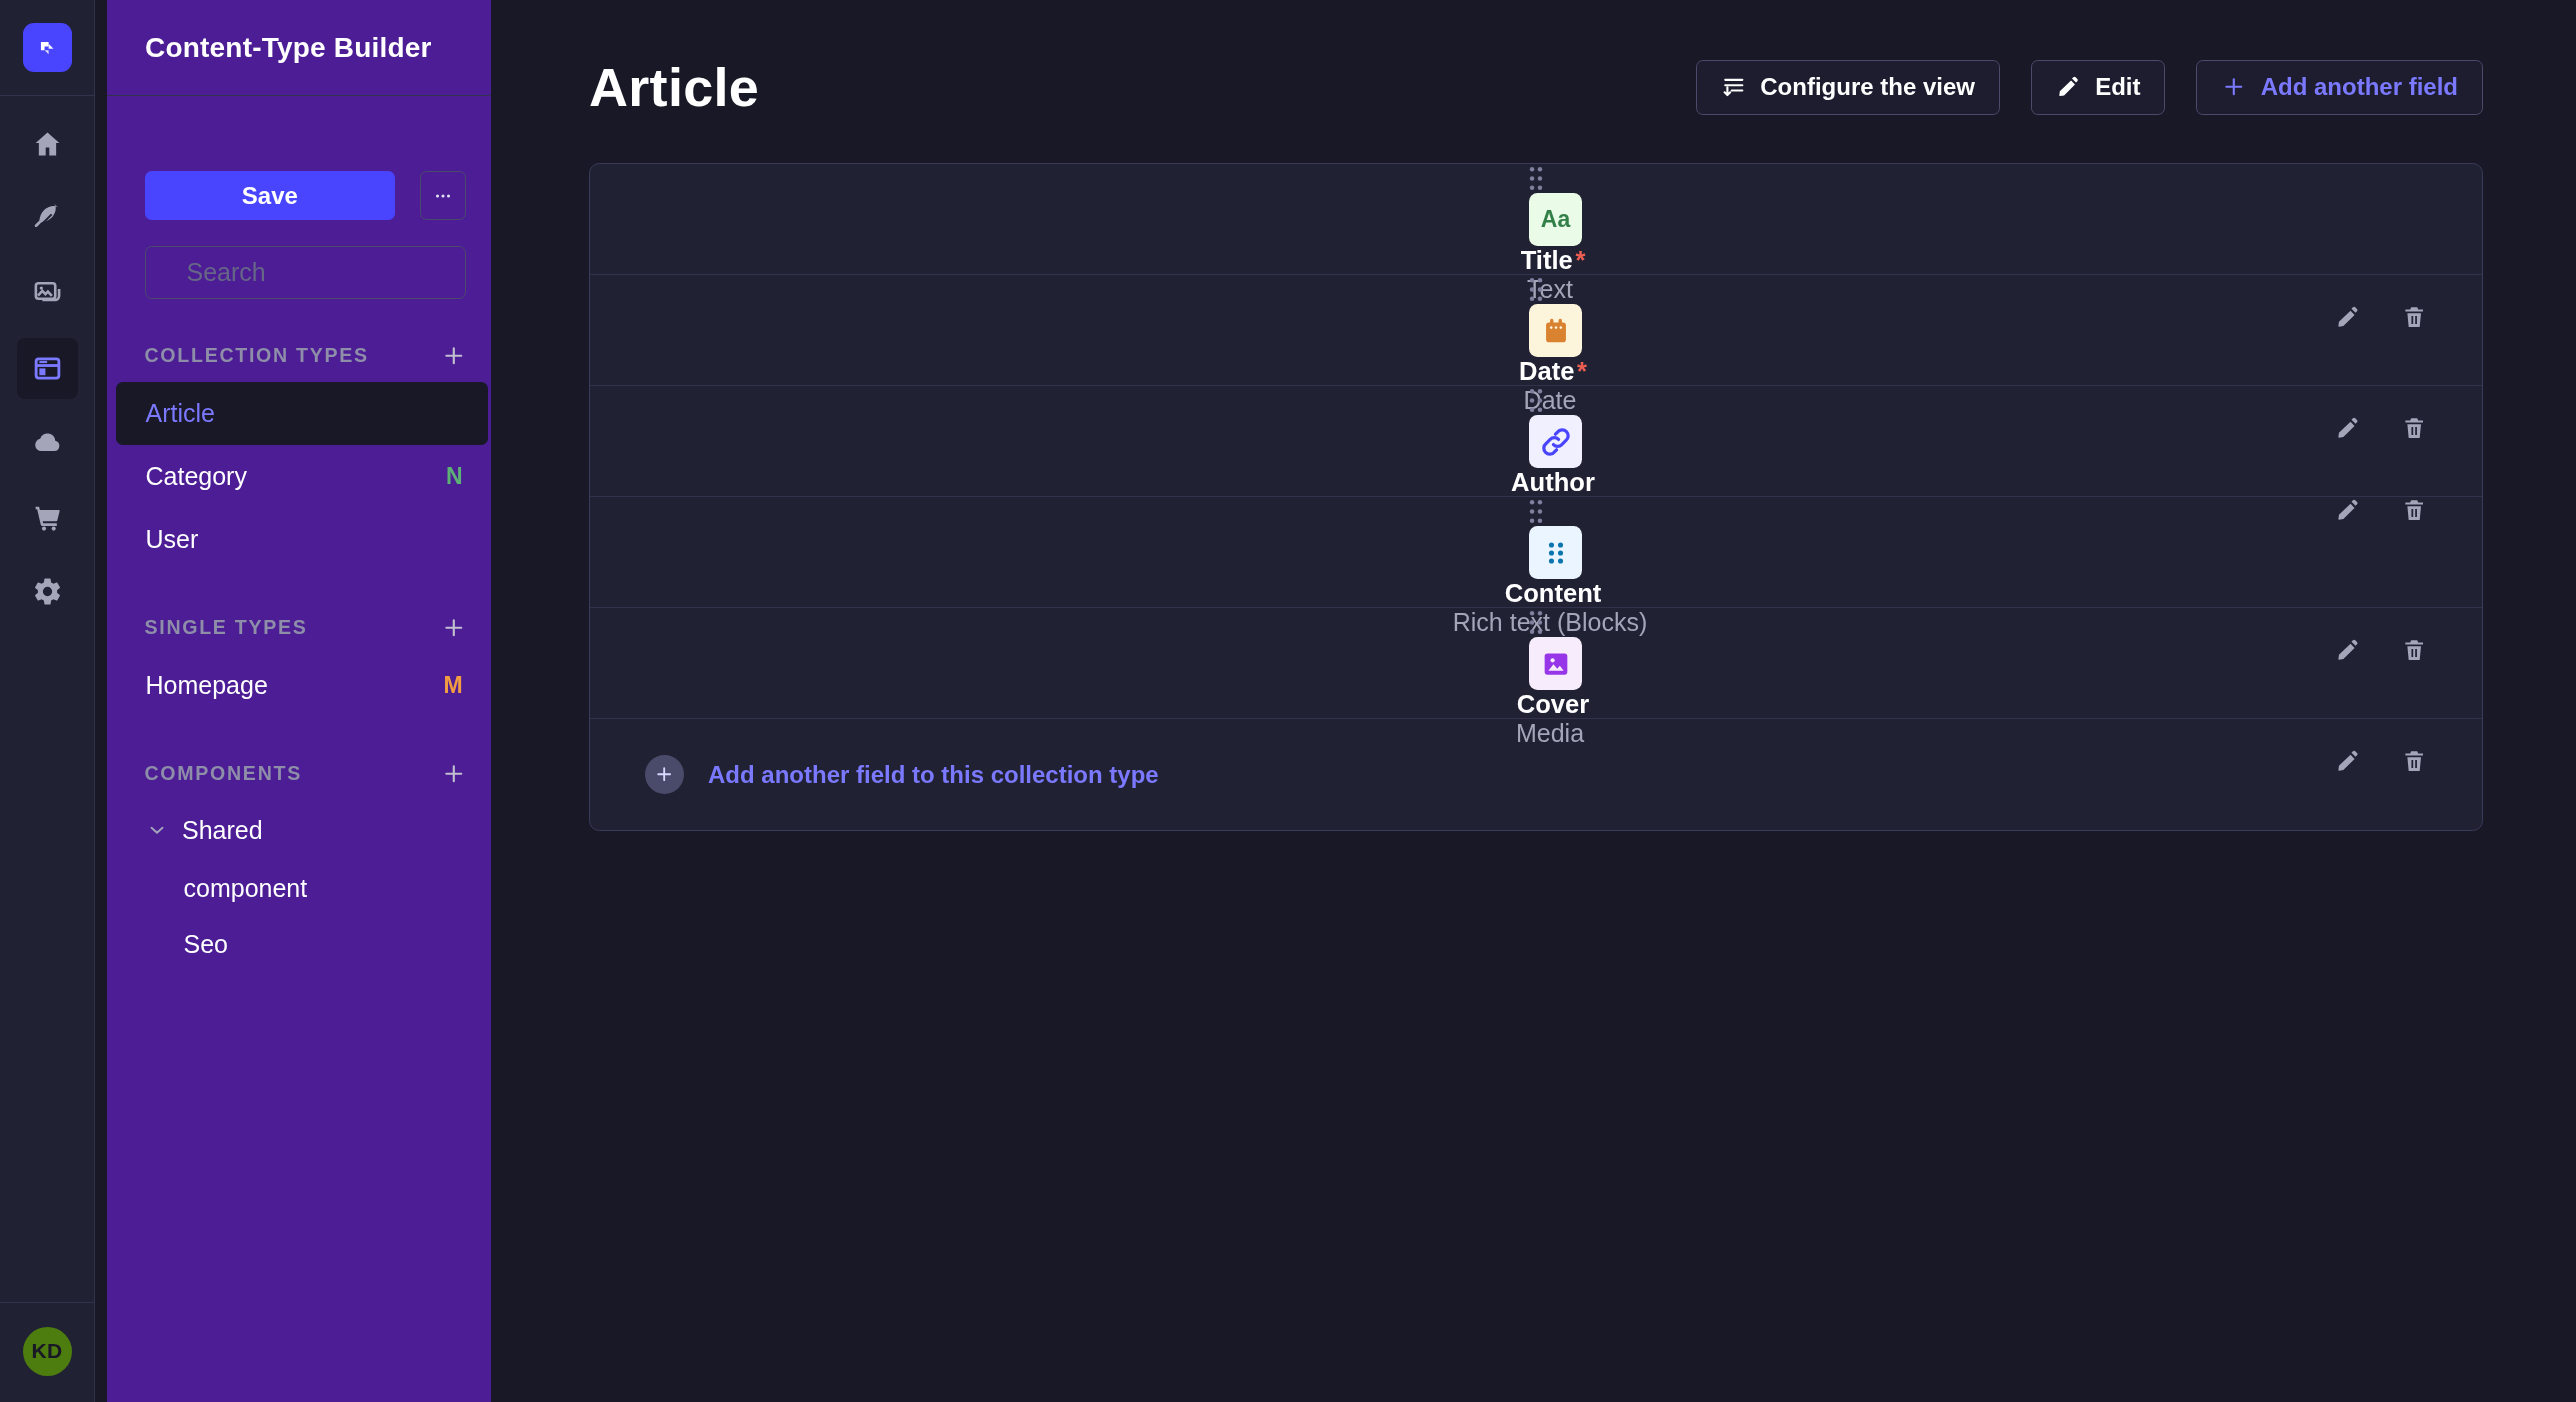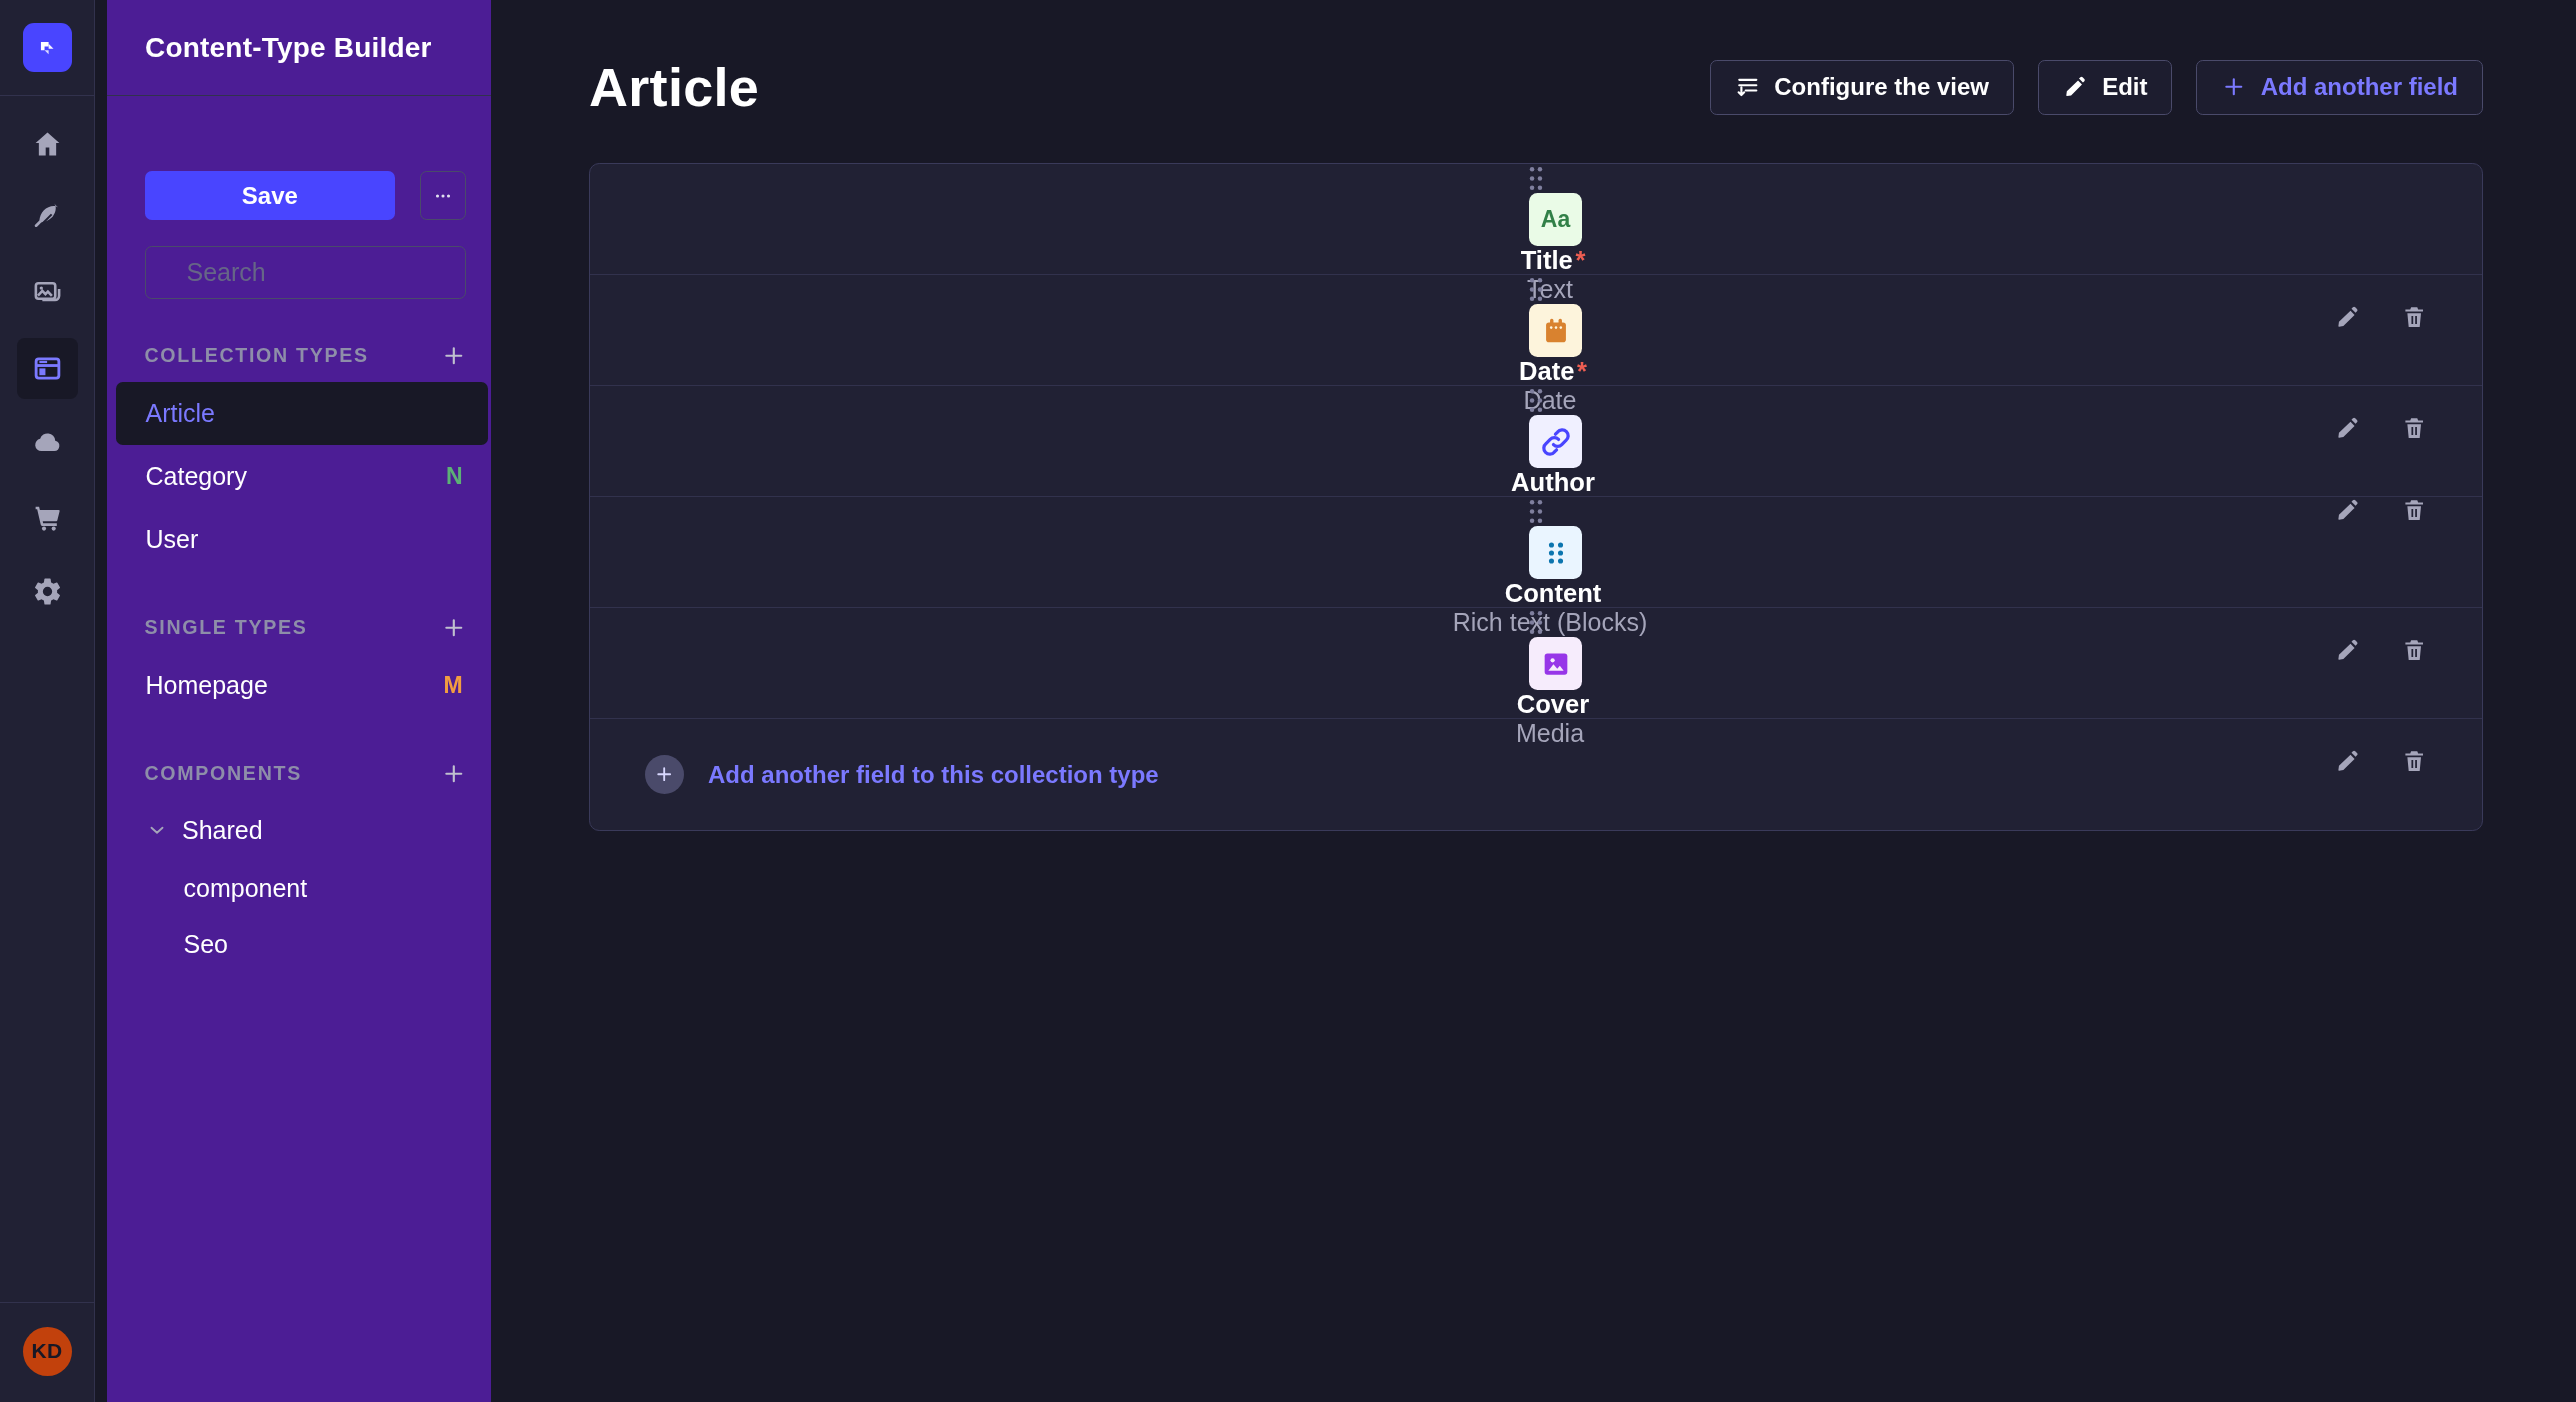--- a/index.html
+++ b/index.html
@@ -28,21 +28,21 @@
   .rail-item {
     width:61px; height:61px; border-radius:7.7px;
     display:flex; align-items:center; justify-content:center;
     color:#a5a5ba; cursor:pointer;
   }
   .rail-item svg { width:31px; height:31px; }
   .rail-item.active { background:#181826; color:#7b79ff; }
   .rail-bottom { margin-top:auto; width:100%; display:flex; flex-direction:column; align-items:center; }
   .avatar {
     margin:24px 0 26.4px 0; width:49px; height:49px; border-radius:50%;
-    background:#c2410c; color:#181826; font-weight:700; font-size:21px;
+    background:#4d7c0f; color:#181826; font-weight:700; font-size:21px;
     display:flex; align-items:center; justify-content:center; cursor:pointer; letter-spacing:0.4px;
   }
 
   
   .subnav {
     position:absolute; left:107px; top:0; bottom:0; width:395px;
     background:#4c1d95; border-right:0.9px solid #32324d;
   }
   .subnav-header {
     height:96px; border-bottom:0.9px solid #32324d;
@@ -90,21 +90,21 @@
   .group-row .chev { color:#a5a5ba; margin-right:14.5px; }
   .child-item { height:56px; display:flex; align-items:center; padding-left:68px; font-size:25px; cursor:pointer; }
 
   
   .main { position:absolute; left:491px; top:0; right:0; bottom:0; background:#181826; }
   .main-header {
     display:flex; align-items:center; justify-content:space-between;
     padding:56px 93px 0 98px;
   }
   .page-title { font-size:54px; font-weight:700; letter-spacing:0.3px; }
-  .toolbar { display:flex; gap:24px; }
+  .toolbar { display:flex; gap:31px; }
   .tbtn {
     height:55px; border:0.9px solid #4a4a6a; border-radius:6.8px; background:#1d1d2f;
     color:#ffffff; font-family:inherit; font-size:24px; font-weight:600;
     display:flex; align-items:center; gap:13.6px; padding:0 24px; cursor:pointer;
   }
   .tbtn svg { width:25.6px; height:25.6px; }
   .tbtn.accent { color:#7b79ff; }
 
   .table {
     margin:45px 93px 0 98px; background:#212134;

